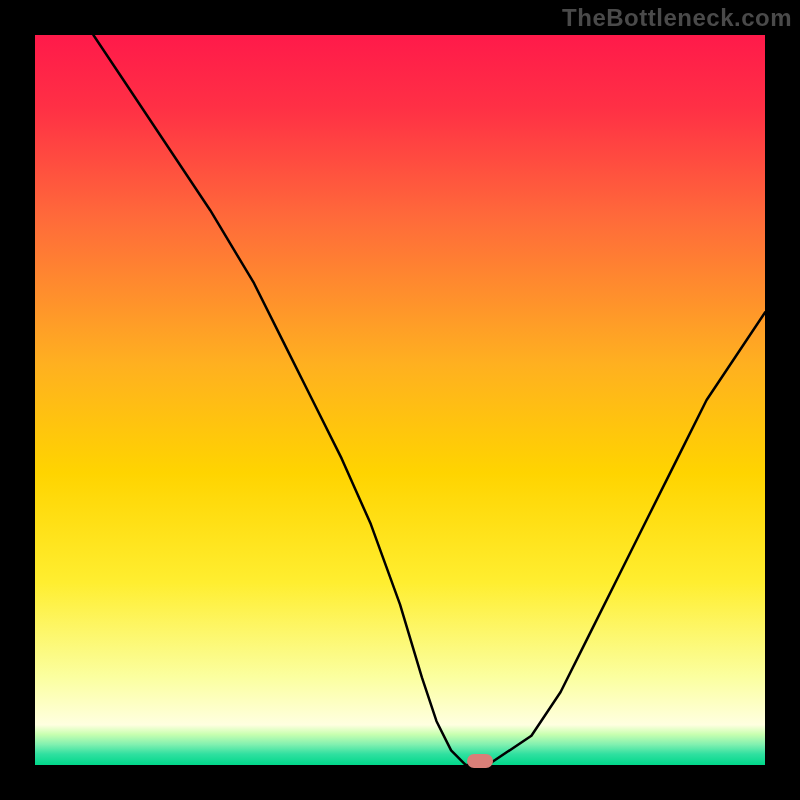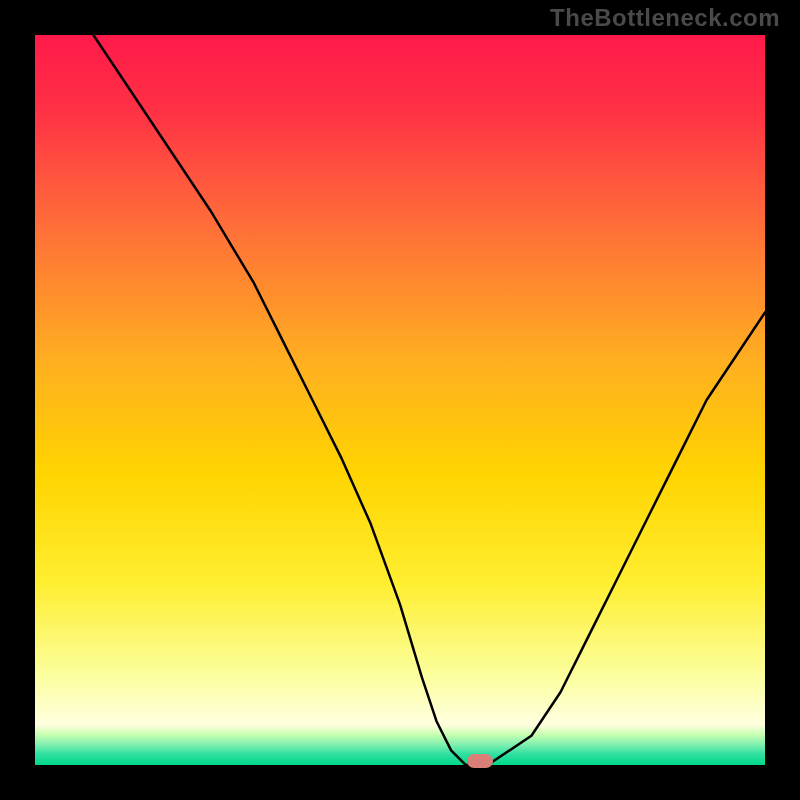--- a/index.html
+++ b/index.html
@@ -12,21 +12,21 @@
     overflow: hidden;
   }
   .container {
     position: relative;
     width: 800px;
     height: 800px;
   }
   .watermark {
     position: absolute;
     top: 4px;
-    right: 20px;
+    right: 8px;
     color: #4a4a4a;
     font-size: 24px;
     font-weight: bold;
     letter-spacing: 0.5px;
     z-index: 5;
   }
   .plot-area {
     position: absolute;
     left: 35px;
     top: 35px;

